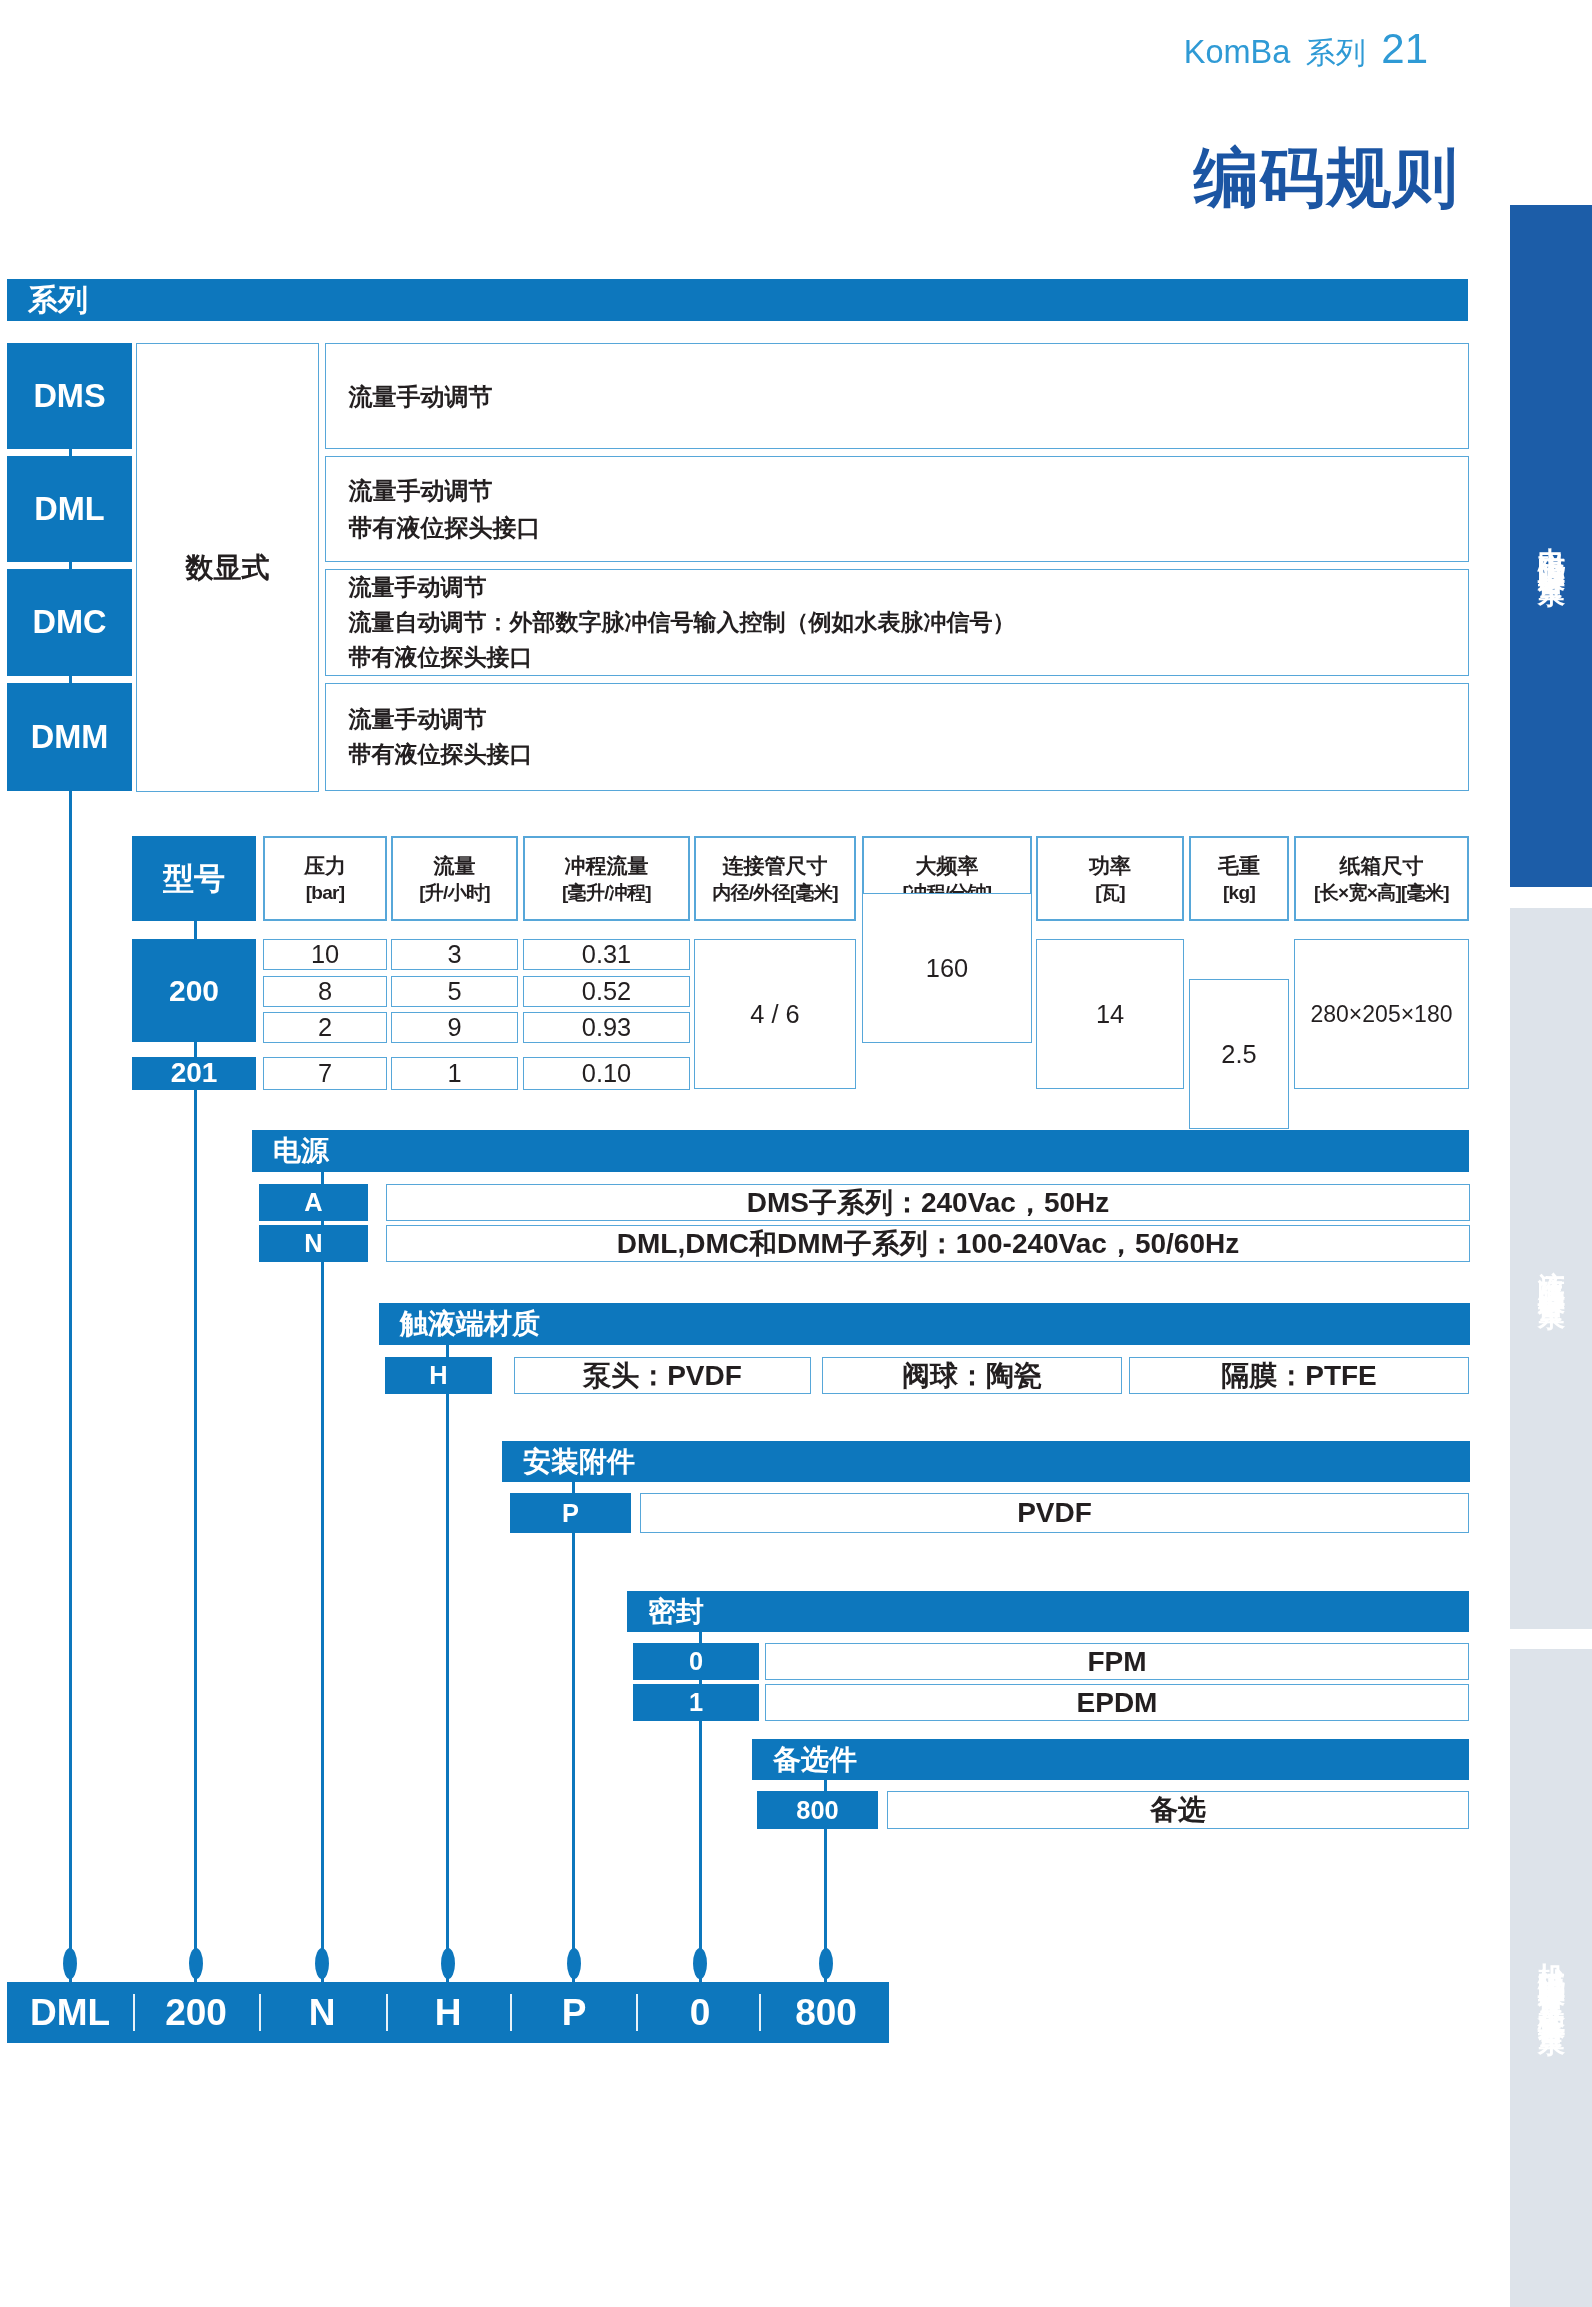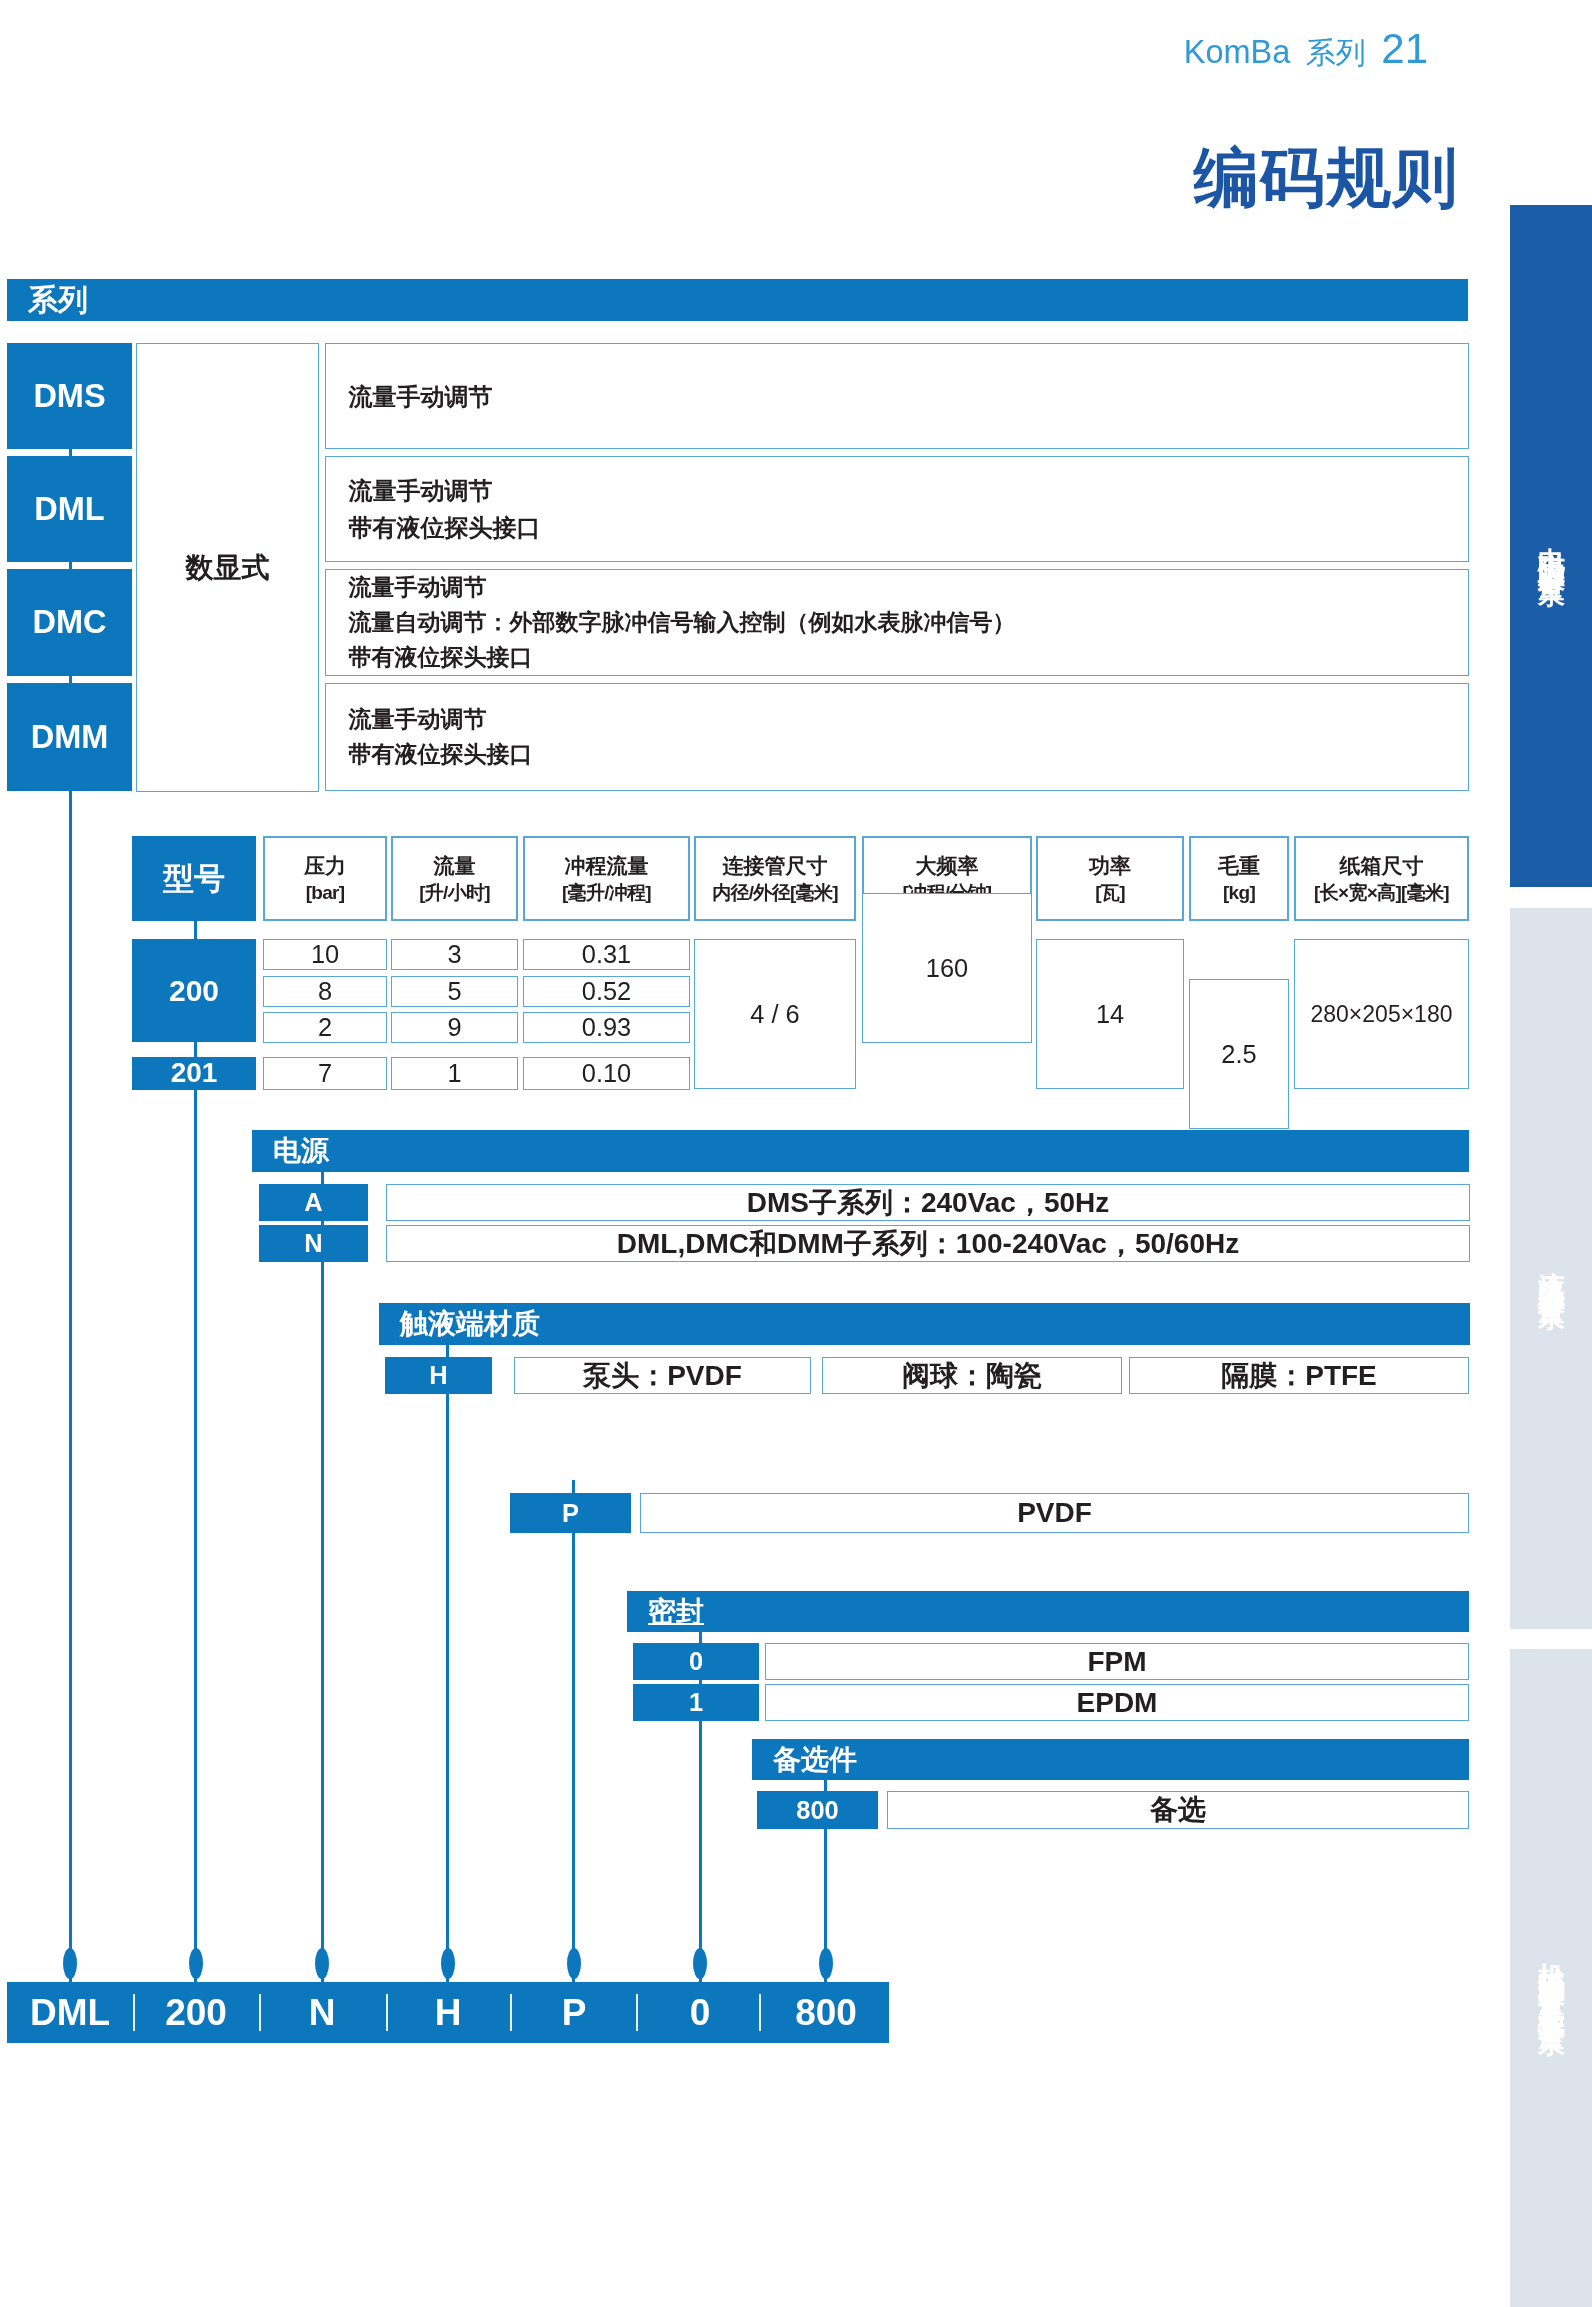--- a/index.html
+++ b/index.html
@@ -175,24 +175,27 @@
   <div class="wbox valtext abs" style="left:386px;top:1225px;width:1084px;height:37px;">DML,DMC和DMM子系列：100-240Vac，50/60Hz</div>
 
   <div class="bar abs" style="left:379px;top:1303px;width:1091px;height:42px;">
     <span>触液端材质</span>
   </div>
   <div class="keybox abs" style="left:385px;top:1357px;width:107px;height:37px;">H</div>
   <div class="wbox valtext abs" style="left:514px;top:1357px;width:297px;height:37px;">泵头：PVDF</div>
   <div class="wbox valtext abs" style="left:822px;top:1357px;width:300px;height:37px;">阀球：陶瓷</div>
   <div class="wbox valtext abs" style="left:1129px;top:1357px;width:340px;height:37px;">隔膜：PTFE</div>
 
+  <div class="bar abs" style="left:502px;top:1441px;width:968px;height:41px;">
+    <span>安装附件</span>
+  </div>
   <div class="keybox abs" style="left:510px;top:1493px;width:121px;height:40px;">P</div>
   <div class="wbox valtext abs" style="left:640px;top:1493px;width:829px;height:40px;">PVDF</div>
 
-  <div class="bar abs" style="left:627px;top:1591px;width:842px;height:41px;text-decoration:underline;">
+  <div class="bar abs" style="left:627px;top:1591px;width:842px;height:41px;">
     <span>密封</span>
   </div>
   <div class="keybox abs" style="left:633px;top:1643px;width:126px;height:37px;">0</div>
   <div class="wbox valtext abs" style="left:765px;top:1643px;width:704px;height:37px;">FPM</div>
   <div class="keybox abs" style="left:633px;top:1684px;width:126px;height:37px;">1</div>
   <div class="wbox valtext abs" style="left:765px;top:1684px;width:704px;height:37px;">EPDM</div>
 
   <div class="bar abs" style="left:752px;top:1739px;width:717px;height:41px;">
     <span>备选件</span>
   </div>

